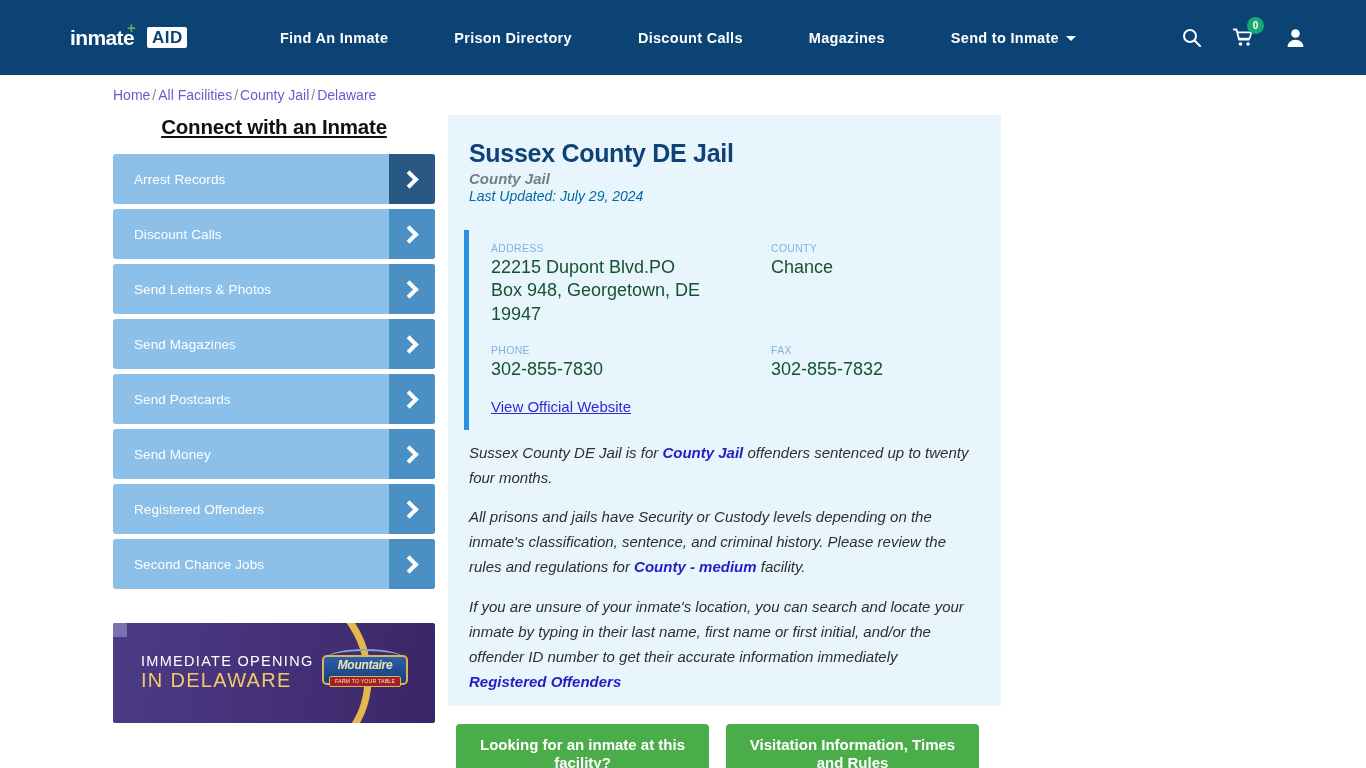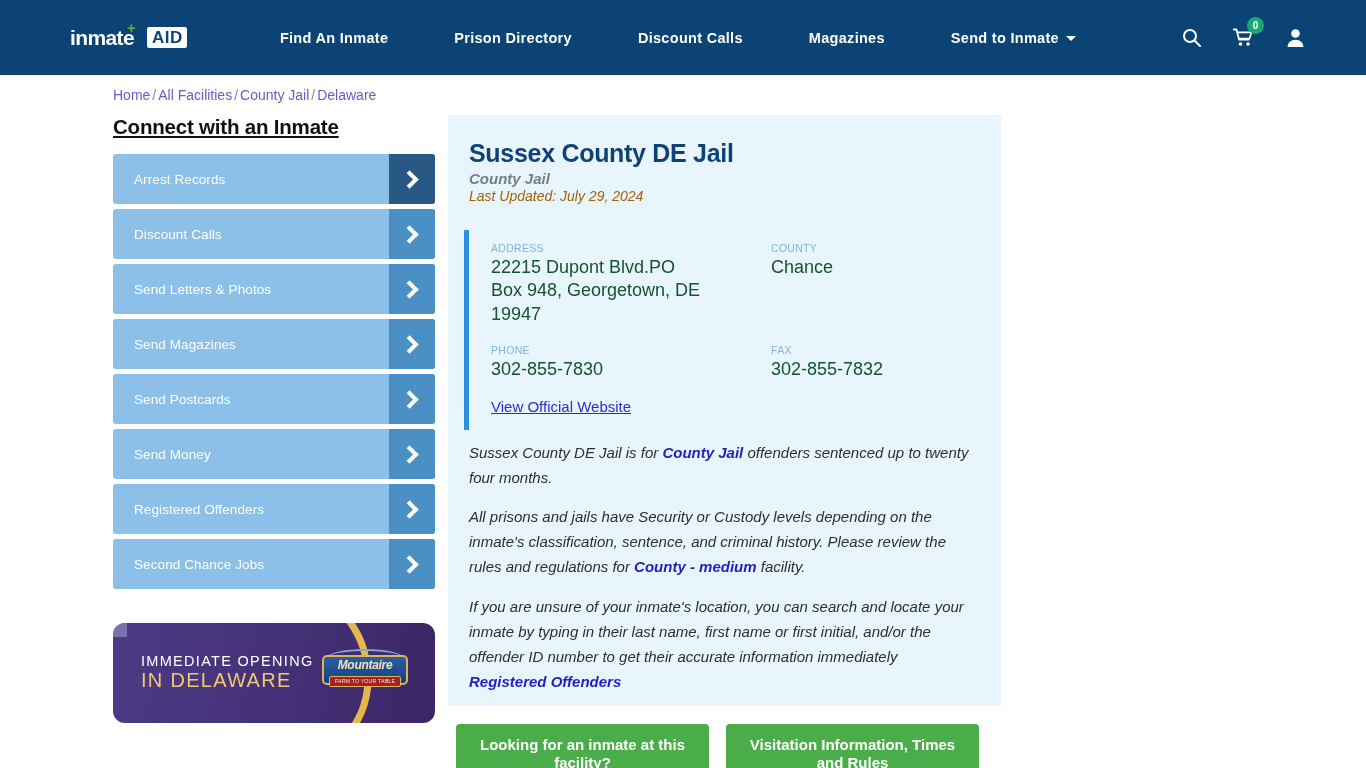--- a/index.html
+++ b/index.html
@@ -137,20 +137,21 @@
 
   
   .sidebar { width: 322px; flex: 0 0 322px; }
   .sidebar-title {
     font-size: 20.5px;
     font-weight: bold;
     color: #111111;
     text-decoration: underline;
     margin: 0 0 15px 0;
     letter-spacing: -0.2px;
+    text-align: center;
   }
   .side-btn {
     position: relative;
     display: flex;
     align-items: stretch;
     height: 50px;
     margin-bottom: 5px;
     background: #8cc0e8;
     border-radius: 3px;
     overflow: hidden;
@@ -178,21 +179,21 @@
     border-right: 4px solid #ffffff;
     border-top: 4px solid #ffffff;
     transform: rotate(45deg);
     margin-left: -5px;
   }
 
   .ad-banner {
     margin-top: 34px;
     width: 322px;
     height: 100px;
-    border-radius: 12px;
+    border-radius: 2px;
     position: relative;
     overflow: hidden;
     background: linear-gradient(100deg, #4b3b86 0%, #463279 45%, #3a2665 100%);
     cursor: pointer;
   }
   .ad-corner {
     position: absolute;
     left: 0; top: 0;
     width: 14px; height: 14px;
     background: #7b72ad;
@@ -290,21 +291,21 @@
   .facility-subtitle {
     font-size: 15px;
     font-weight: bold;
     font-style: italic;
     color: #757f88;
     margin: 0 0 1px 21px;
   }
   .facility-updated {
     font-size: 14px;
     font-style: italic;
-    color: #a16207;
+    color: #0369a1;
     margin: 0 0 26px 21px;
   }
 
   .info-block {
     position: relative;
     border-left: 5px solid #2d8fe0;
     padding: 12px 0 14px 22px;
     margin-left: 16px;
   }
   .info-grid {

